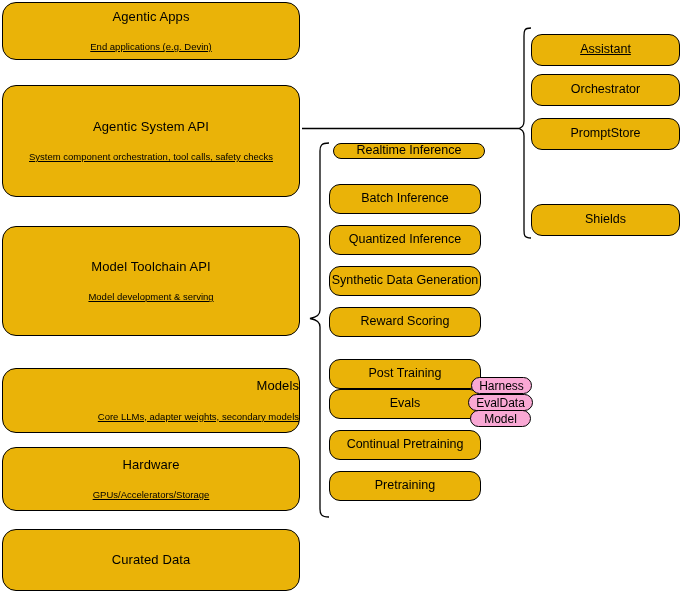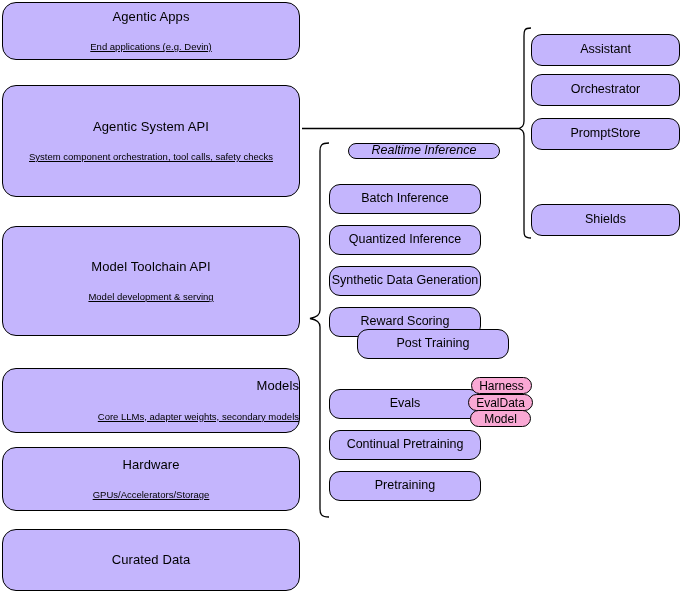--- a/index.html
+++ b/index.html
@@ -19,21 +19,21 @@
     height: 591px;
     overflow: hidden;
     background: #ffffff;
   }
   
   .node {
     position: absolute;
     box-sizing: border-box;
     border: 1.3px solid #000000;
     border-radius: 12px;
-    background: #c4b5fd;
+    background: #eab308;
     display: flex;
     flex-direction: column;
     align-items: center;
     justify-content: center;
     text-align: center;
     line-height: 1.25;
   }
   
   .layer {
     border-radius: 14px;
@@ -129,36 +129,36 @@
 
   <div class="node layer" style="left:2px; top:447px; width:298px; height:64px;">
     <div class="title">Hardware</div>
     <div class="sub">GPUs/Accelerators/Storage</div>
   </div>
 
   <div class="node layer" style="left:2px; top:529px; width:298px; height:62px;">
     <div class="title">Curated Data</div>
   </div>
 
-  <div class="node chip" style="left:348px; top:143px; width:152px; height:16px;font-style:italic;">
+  <div class="node chip" style="left:333px; top:143px; width:152px; height:16px;">
     <span>Realtime Inference</span>
   </div>
   <div class="node chip" style="left:329px; top:184px; width:152px; height:30px;">
     <span>Batch Inference</span>
   </div>
   <div class="node chip" style="left:329px; top:225px; width:152px; height:30px;">
     <span>Quantized Inference</span>
   </div>
   <div class="node chip" style="left:329px; top:266px; width:152px; height:30px;">
     <span>Synthetic Data Generation</span>
   </div>
   <div class="node chip" style="left:329px; top:307px; width:152px; height:30px;">
     <span>Reward Scoring</span>
   </div>
-  <div class="node chip" style="left:329px; top:329px; width:152px; height:30px;margin-left:28px;">
+  <div class="node chip" style="left:329px; top:359px; width:152px; height:30px;">
     <span>Post Training</span>
   </div>
   <div class="node chip" style="left:329px; top:389px; width:152px; height:30px;">
     <span>Evals</span>
   </div>
   <div class="node chip" style="left:329px; top:430px; width:152px; height:30px;">
     <span>Continual Pretraining</span>
   </div>
   <div class="node chip" style="left:329px; top:471px; width:152px; height:30px;">
     <span>Pretraining</span>
@@ -167,21 +167,21 @@
   <div class="badge" style="left:471px; top:377px; width:61px; height:17px;">
     <span>Harness</span>
   </div>
   <div class="badge" style="left:468px; top:394px; width:65px; height:17px;">
     <span>EvalData</span>
   </div>
   <div class="badge" style="left:470px; top:410px; width:61px; height:17px;">
     <span>Model</span>
   </div>
 
-  <div class="node chip" style="left:531px; top:34px; width:149px; height:32px;">
+  <div class="node chip" style="left:531px; top:34px; width:149px; height:32px;text-decoration:underline;">
     <span>Assistant</span>
   </div>
   <div class="node chip" style="left:531px; top:74px; width:149px; height:32px;">
     <span>Orchestrator</span>
   </div>
   <div class="node chip" style="left:531px; top:118px; width:149px; height:32px;">
     <span>PromptStore</span>
   </div>
   <div class="node chip" style="left:531px; top:204px; width:149px; height:32px;">
     <span>Shields</span>

